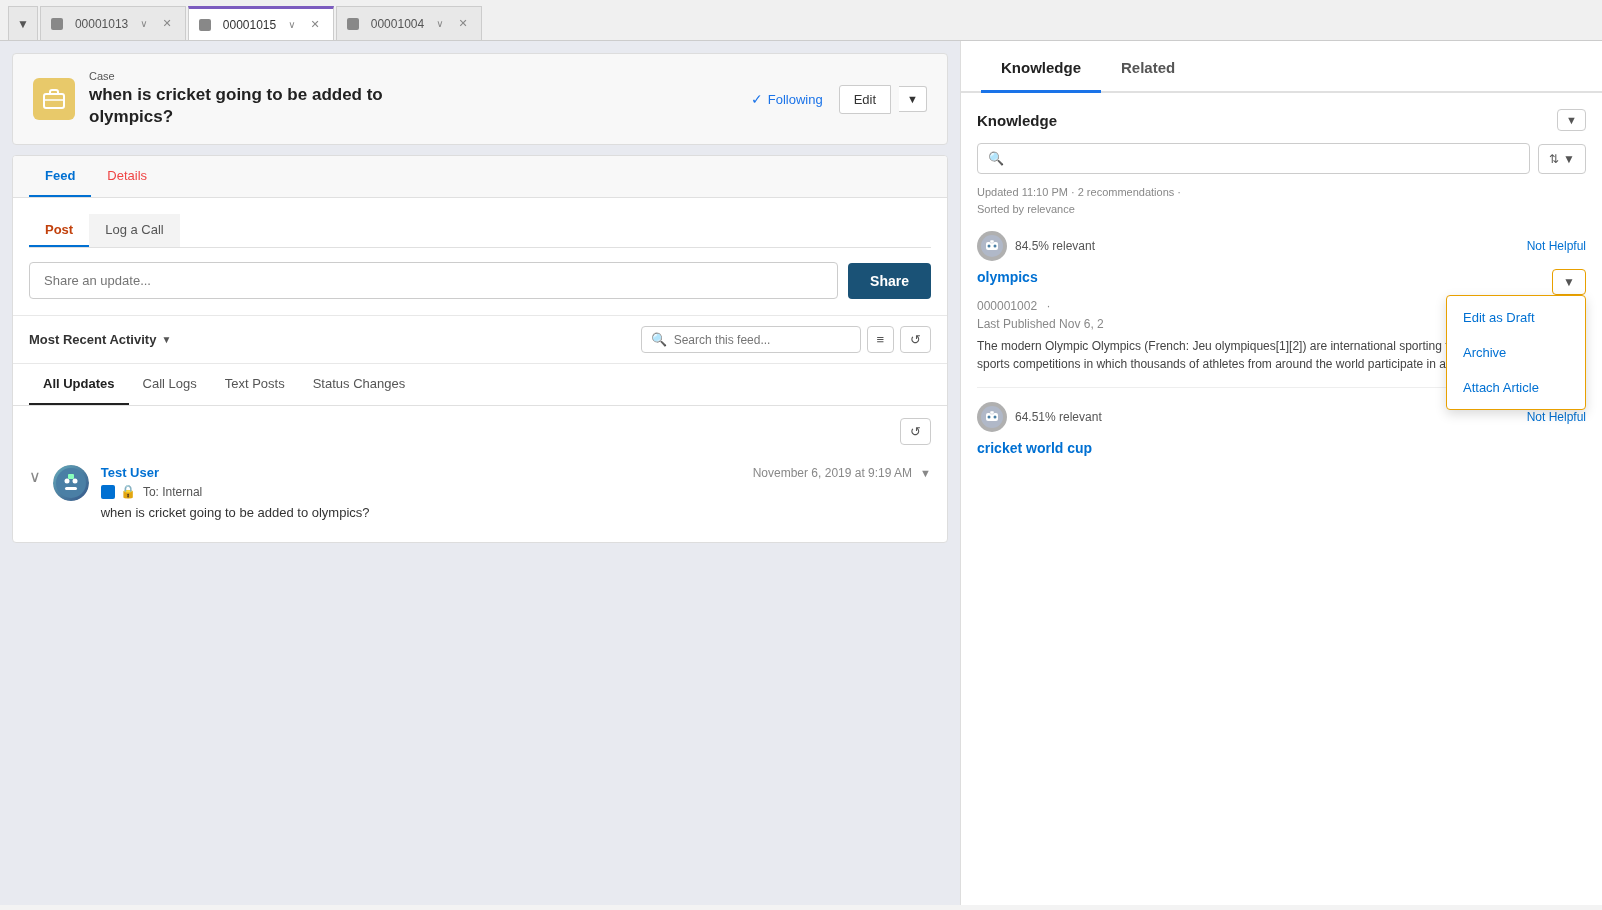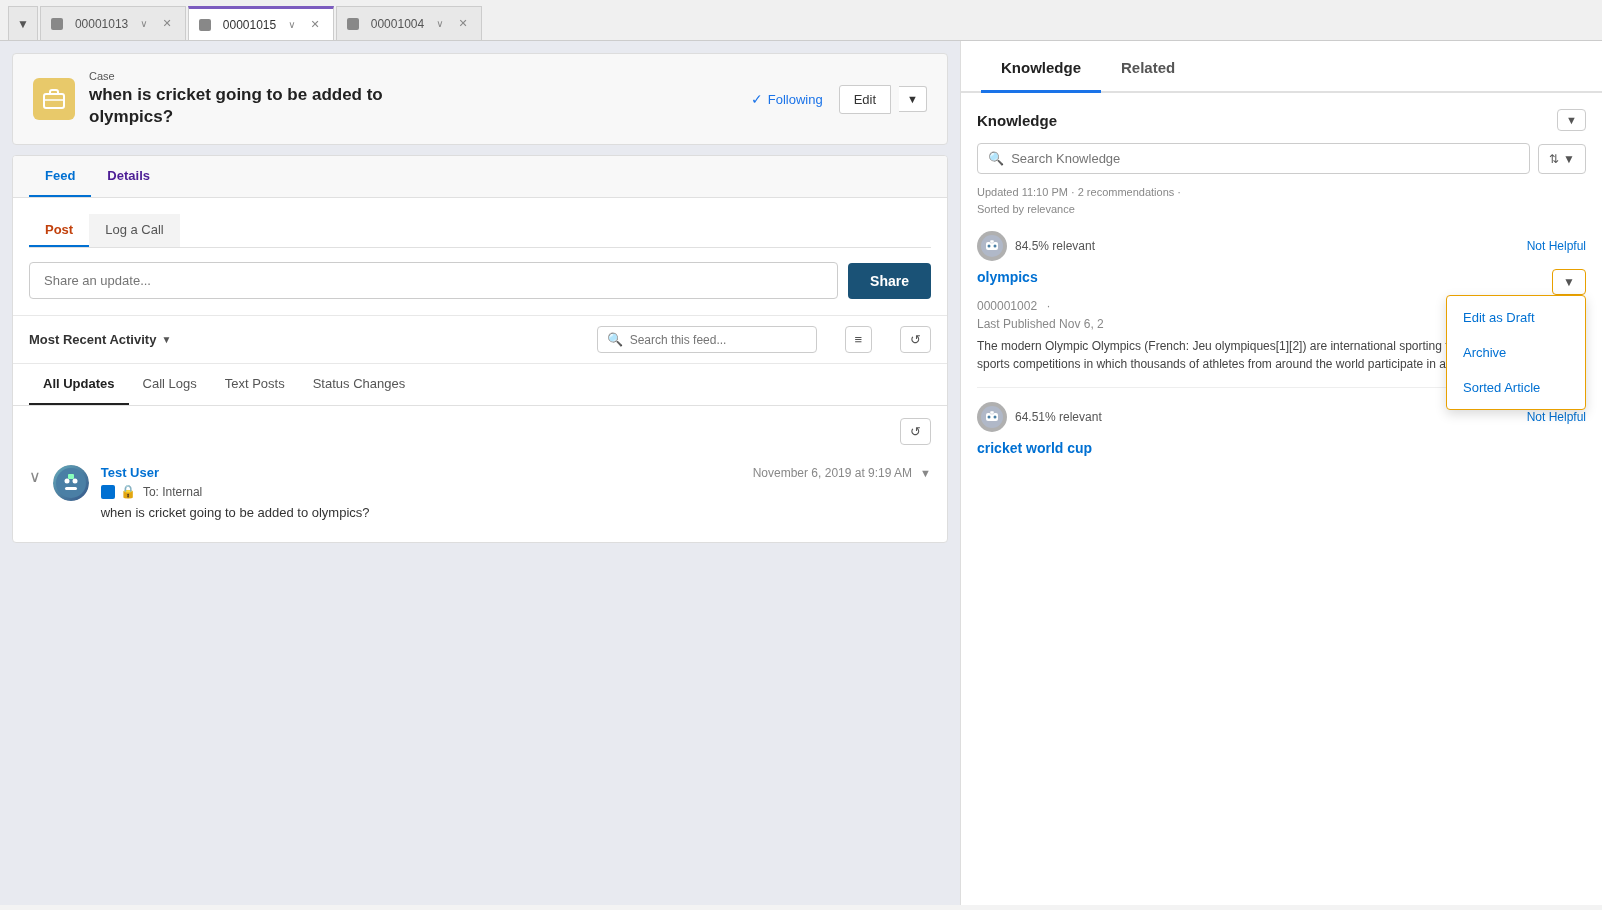--- a/index.html
+++ b/index.html
@@ -180,23 +180,23 @@
     .content-tabs {
       display: flex;
       border-bottom: 1px solid #e0e0e0;
       background: #f8f8f8;
       padding: 0 16px;
     }
     .content-tab {
       padding: 12px 16px;
       font-size: 13px;
       cursor: pointer;
-      color: #4c1d95;
+      color: #ef4444;
       border-bottom: 2px solid transparent;
-      font-weight: 700;
+      font-weight: 400;
     }
     .content-tab.active {
       color: #0070d2;
       border-bottom: 2px solid #0070d2;
       font-weight: 700;
     }
 
     
     .post-area {
       padding: 16px;
@@ -249,21 +249,21 @@
       font-size: 14px;
       font-weight: 600;
       cursor: pointer;
     }
 
     
     .feed-controls {
       display: flex;
       align-items: center;
       padding: 10px 16px;
-      gap: 28px;
+      gap: 6px;
       border-bottom: 1px solid #e8e8e8;
     }
     .activity-dropdown {
       display: flex;
       align-items: center;
       gap: 5px;
       font-size: 13px;
       font-weight: 600;
       color: #333;
       cursor: pointer;
@@ -781,21 +781,20 @@
     <div class="knowledge-section">
 
       <div class="knowledge-header">
         <span class="knowledge-title">Knowledge</span>
         <button class="knowledge-dropdown-btn">▼</button>
       </div>
 
       <div class="knowledge-search-row">
         <div class="knowledge-search">
           <span class="search-icon">🔍</span>
-          <input type="text" placeholder="Search Knowledge" style="">
         </div>
         <button class="sort-btn">
           <span>⇅</span>
           <span>▼</span>
         </button>
       </div>
 
       <div class="knowledge-meta">
         <span>Updated 11:10 PM · 2 recommendations ·</span><br>
         <span>Sorted by relevance</span>
@@ -821,21 +820,21 @@
 
         <div class="knowledge-article-row">
           <a class="article-link" href="#">olympics</a>
           <div class="article-dropdown-wrapper">
             <button class="article-dropdown-btn" id="article-dropdown-btn">
               <span>▼</span>
             </button>
             <div class="dropdown-menu" id="article-dropdown-menu">
               <div class="dropdown-menu-item">Edit as Draft</div>
               <div class="dropdown-menu-item">Archive</div>
-              <div class="dropdown-menu-item">Sorted Article</div>
+              <div class="dropdown-menu-item">Attach Article</div>
             </div>
           </div>
         </div>
 
         <div class="article-id">
           <span>000001002</span>
           <span>·</span>
         </div>
         <div class="article-last-pub">Last Published  Nov 6, 2</div>
         <div class="article-excerpt">The modern Olympic Olympics (French: Jeu olympiques[1][2]) are international sporting featuring summer and... sports competitions in which thousands of athletes from around the world participate in a variety of competitions.</div>

